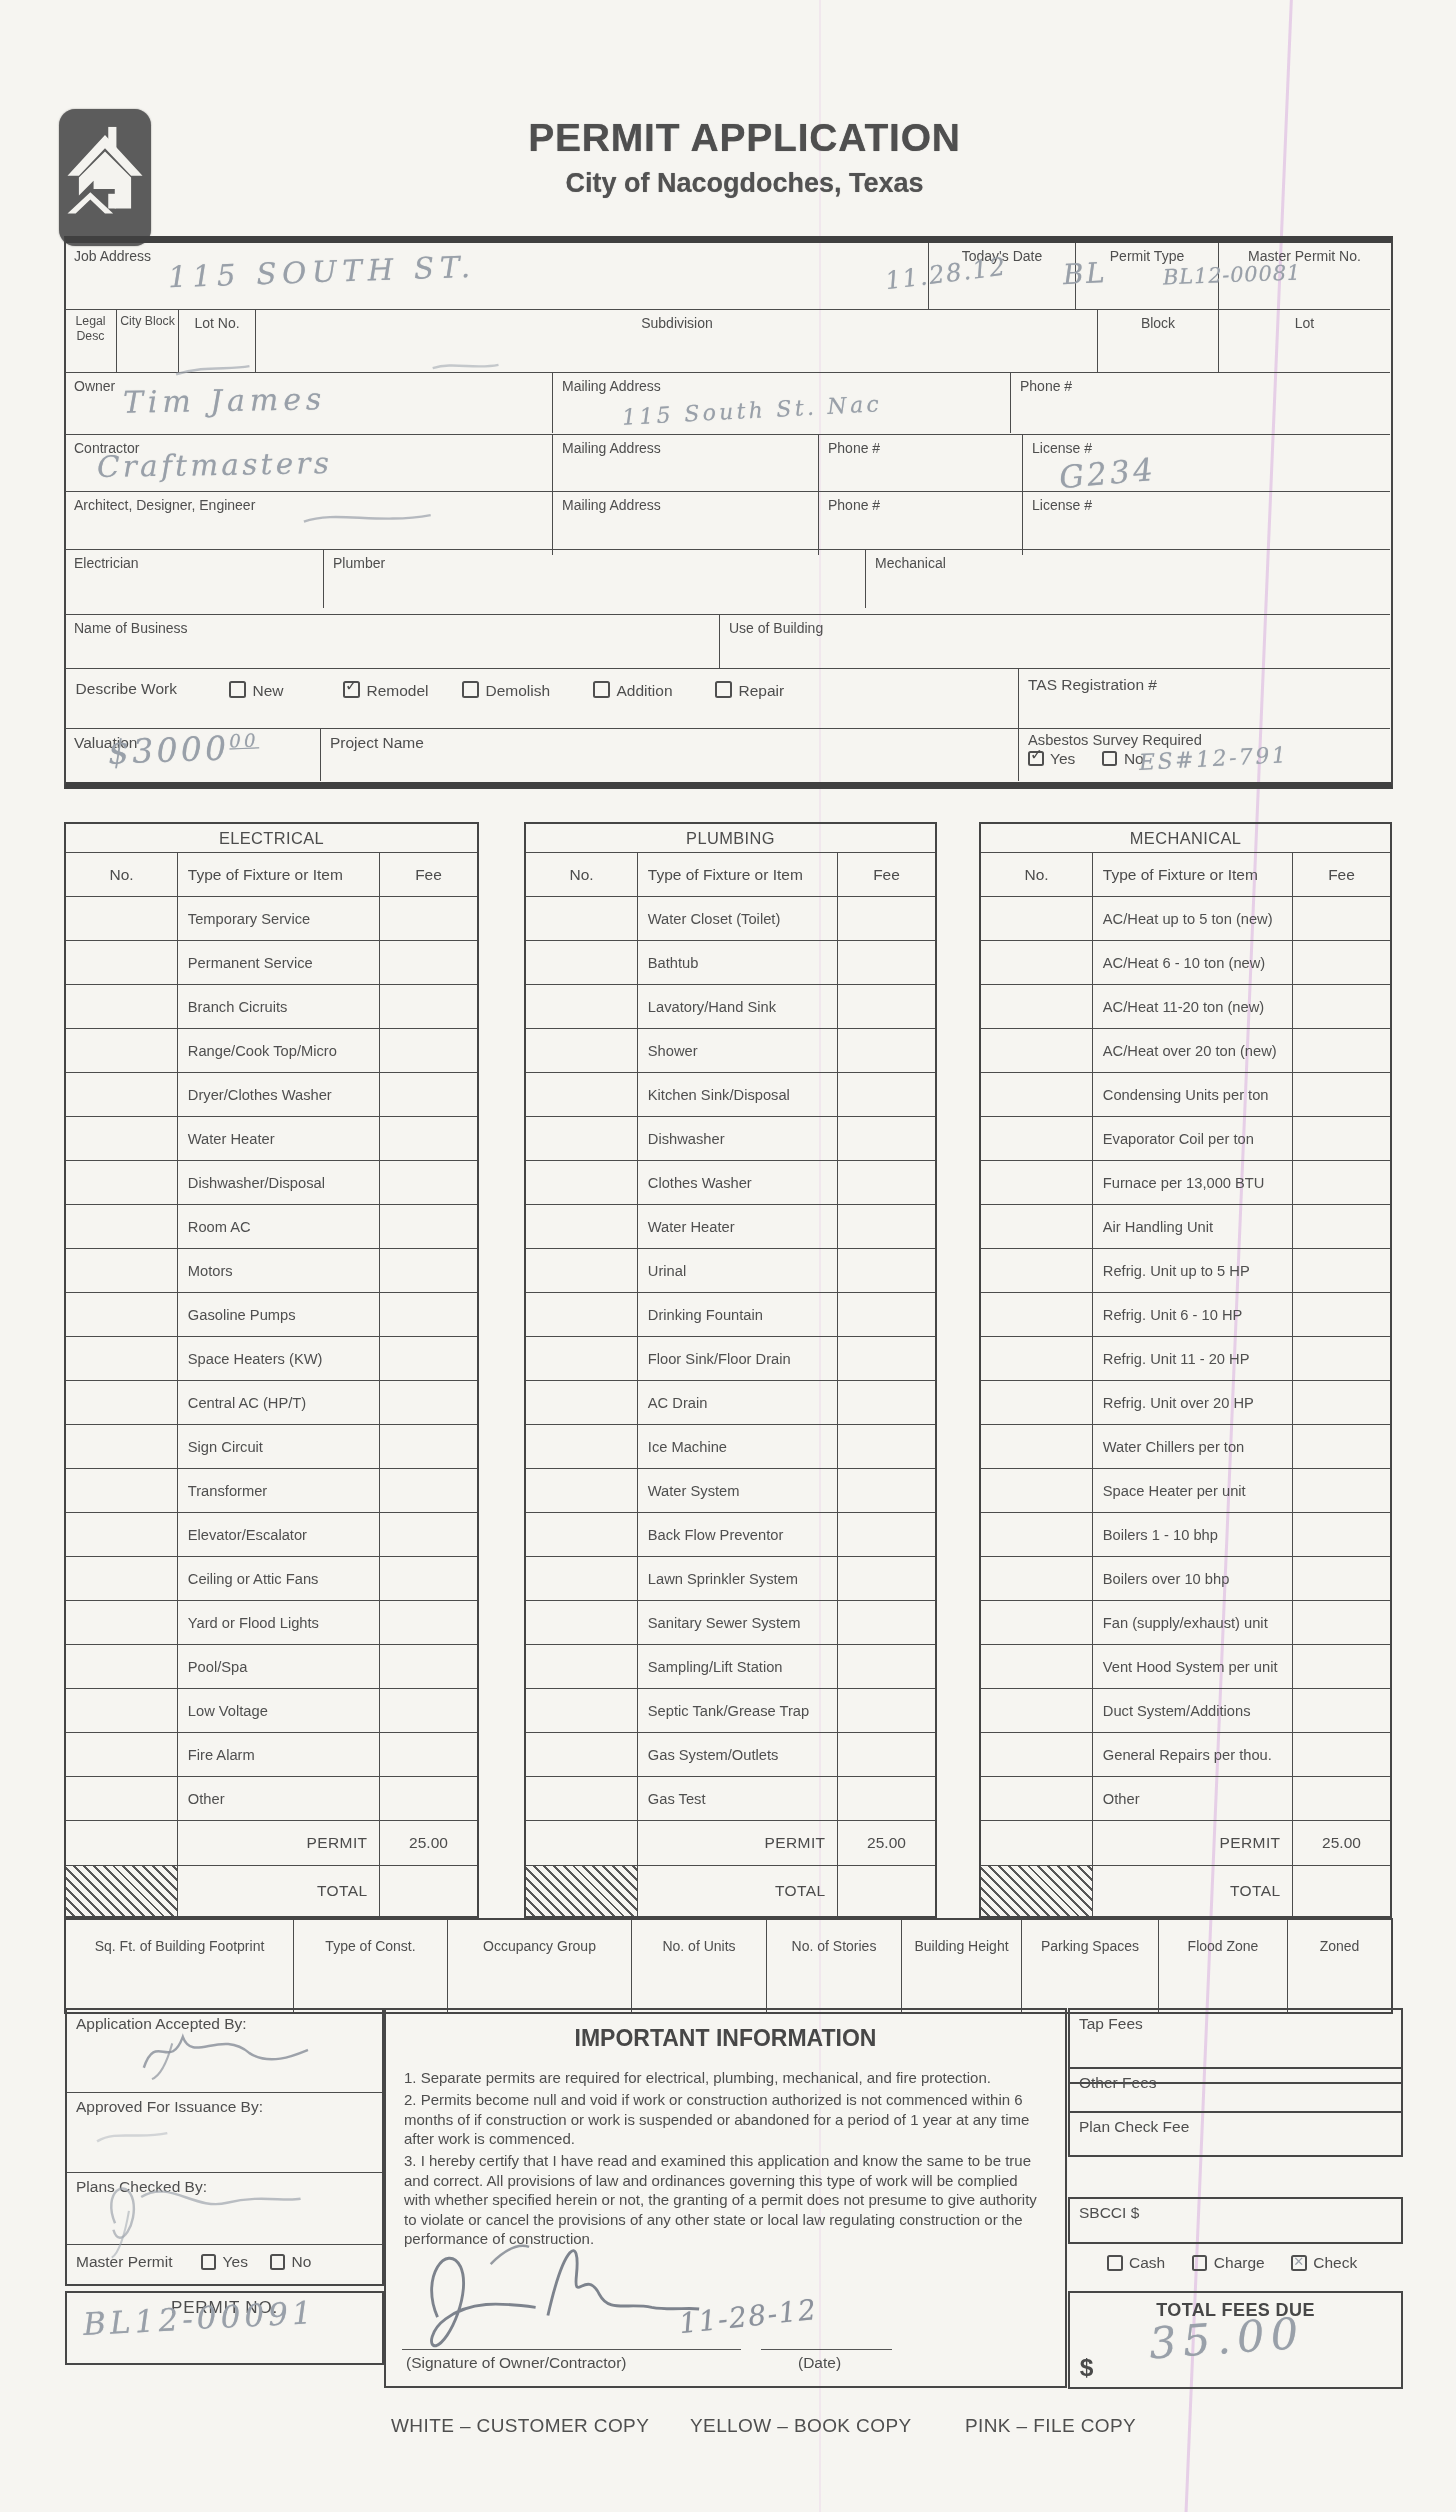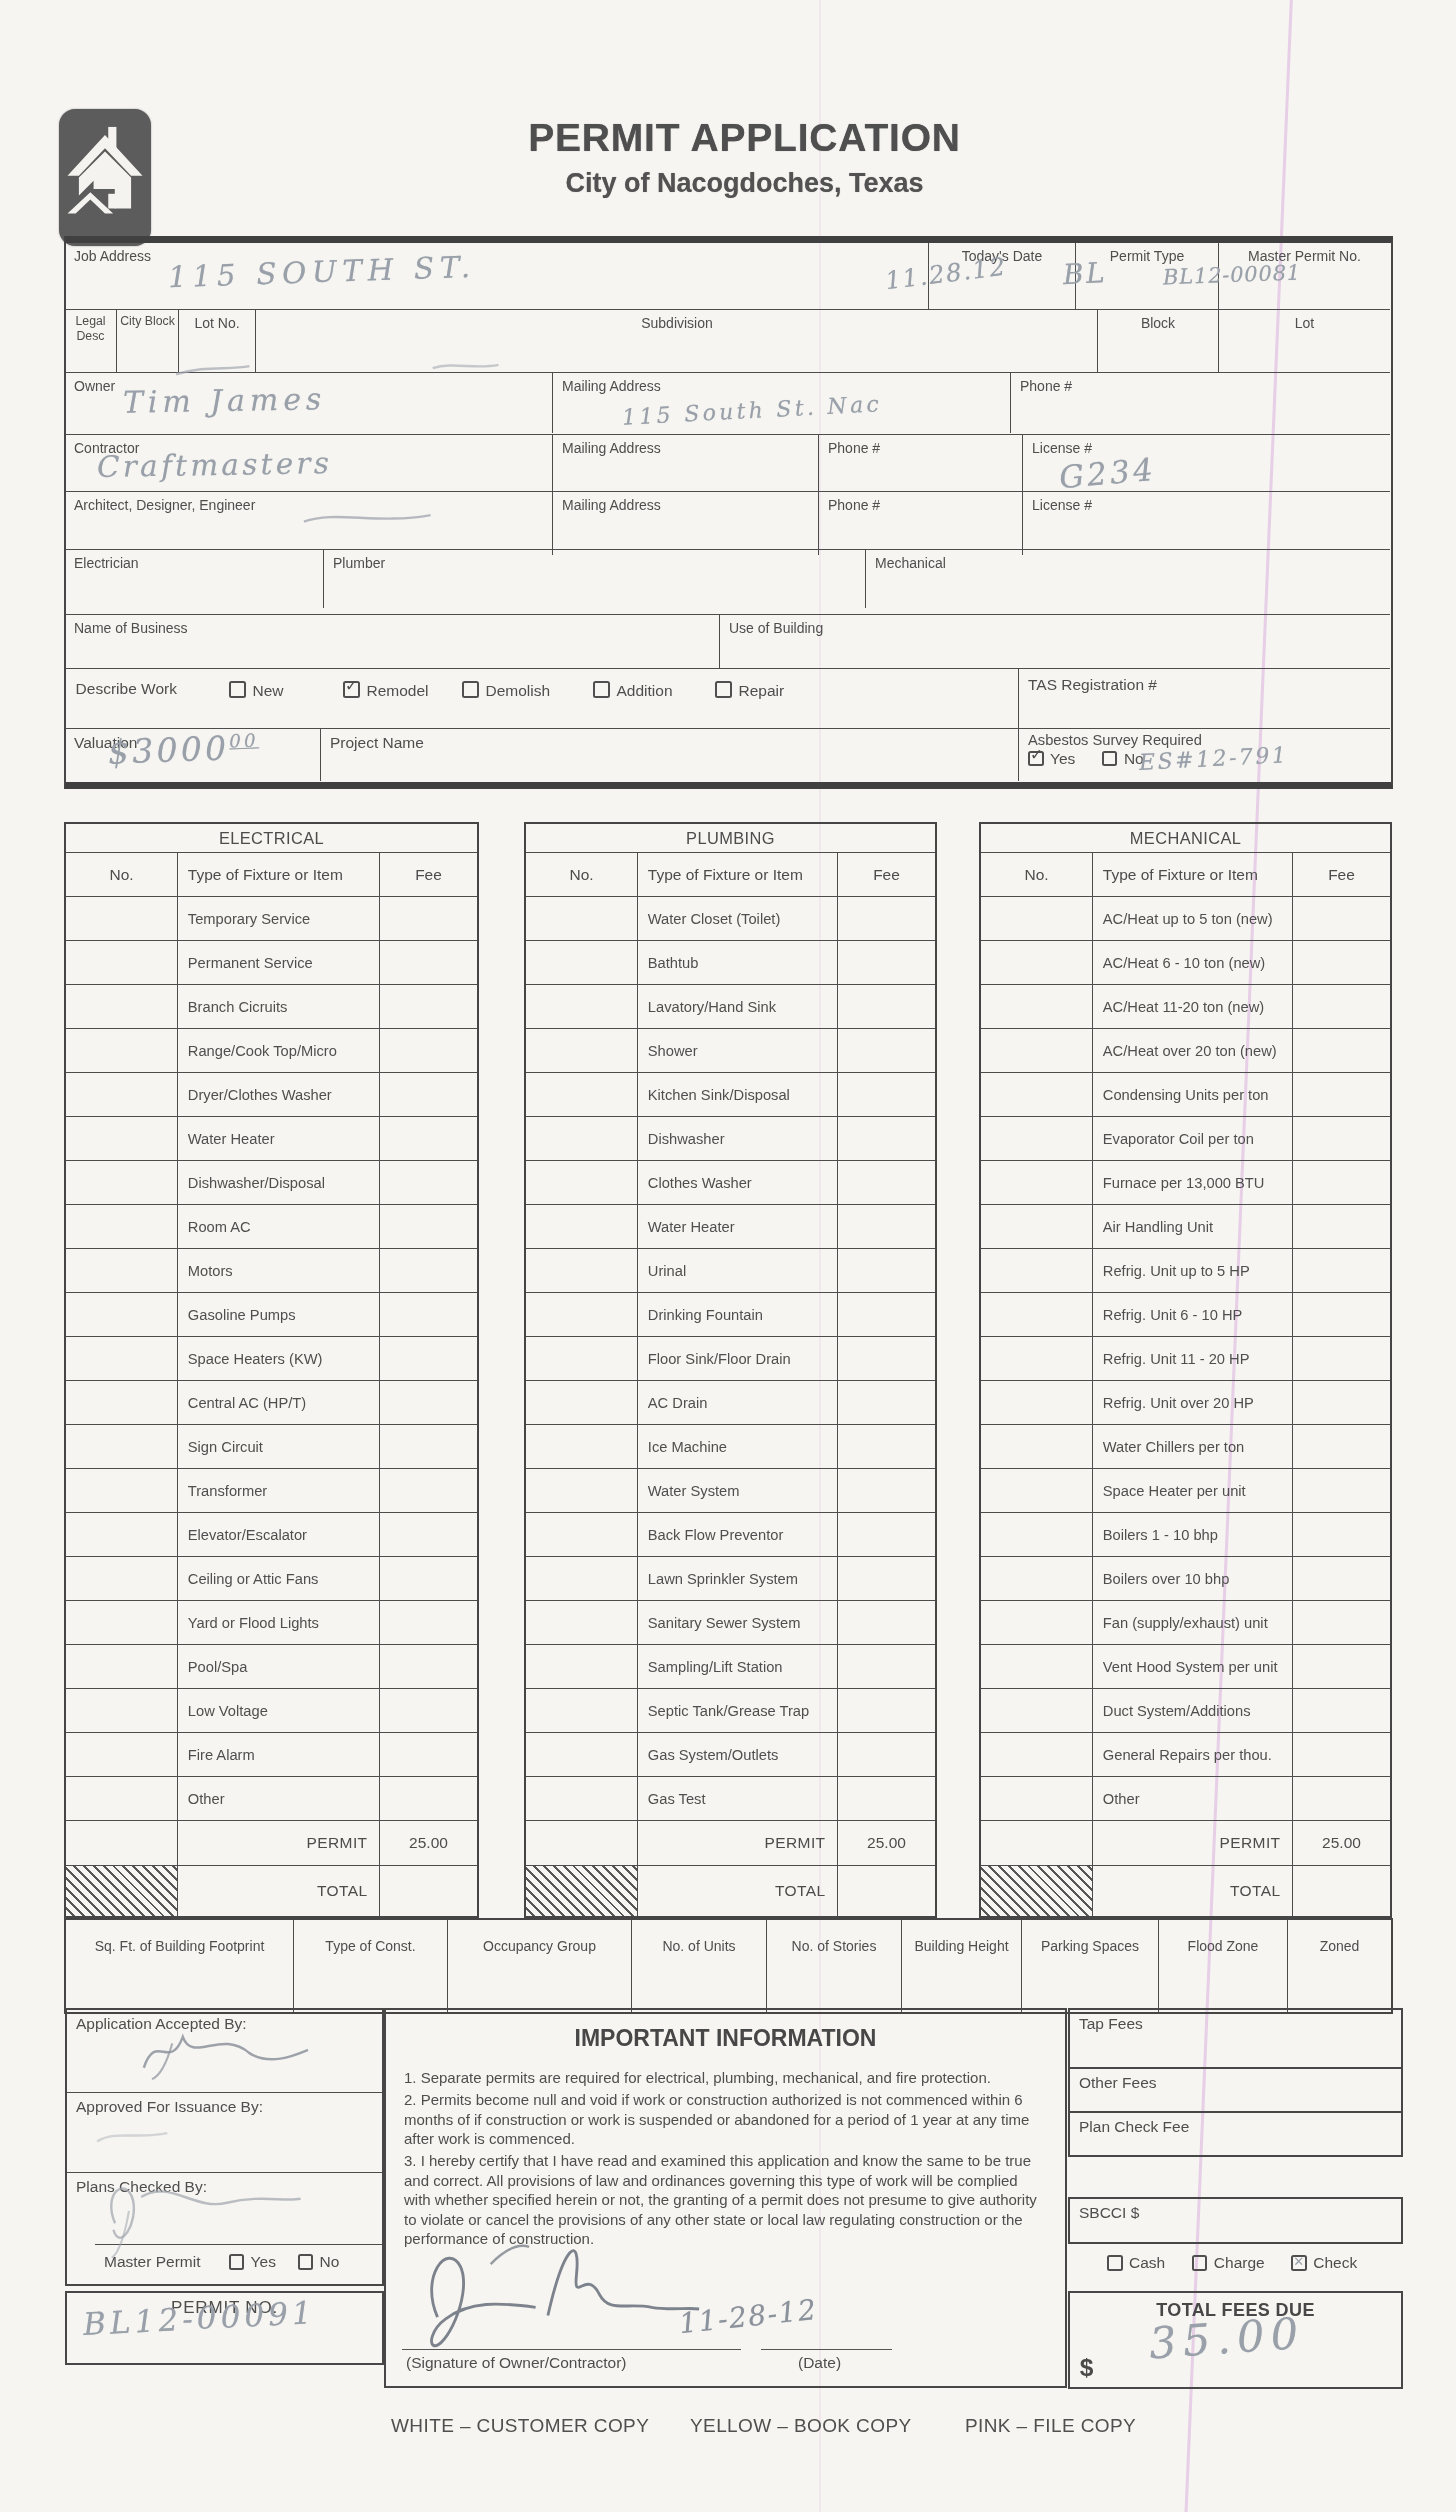--- a/index.html
+++ b/index.html
@@ -568,21 +568,21 @@
   <div class="bbox" style="left:65px;top:2008px;width:319px;height:278px;">
     <div class="lrow" style="height:82px;">
       <div class="lbl" style="font-size:15.5px;">Application Accepted By:</div>
     </div>
     <div class="lrow bt" style="height:80px;">
       <div class="lbl" style="font-size:15.5px;">Approved For Issuance By:</div>
     </div>
     <div class="lrow bt" style="height:72px;">
       <div class="lbl" style="font-size:15.5px;">Plans Checked By:</div>
     </div>
-    <div class="lrow bt" style="height:22px;margin-left:28px;">
+    <div class="lrow bt" style="height:22px;">
       <span class="lbl" style="display:inline-block;font-size:15.5px;padding-top:8.2px;">Master Permit</span>
       <span class="cbg-i" style="margin-left:24.5px;vertical-align:top;padding-top:8.2px;display:inline-block;">
         <span class="cb" style="width:11.5px;height:11.5px;"></span><span class="cbl">Yes</span>
       </span>
       <span class="cbg-i" style="margin-left:18px;vertical-align:top;padding-top:8.2px;display:inline-block;">
         <span class="cb" style="width:11.5px;height:11.5px;"></span><span class="cbl">No</span>
       </span>
     </div>
   </div>
 
@@ -598,21 +598,21 @@
         <p class="imp-p">2.  Permits become null and void if work or construction authorized is not commenced within 6 months of if construction or work is suspended or abandoned for a period of 1 year at any time after work is commenced.</p>
         <p class="imp-p">3.  I hereby certify that I have read and examined this application and know the same to be true and correct.  All provisions of law and ordinances governing this type of work will be complied with whether specified herein or not, the granting of a permit does not presume to give authority to violate or cancel the provisions of any other state or local law regulating construction or the performance of construction.</p>
       </div>
   </div>
   <div class="sigline" style="left:402px;top:2349px;width:339px;"></div>
   <div class="cap" style="left:406px;top:2354px;">(Signature of Owner/Contractor)</div>
   <div class="sigline" style="left:761px;top:2349px;width:131px;"></div>
   <div class="cap" style="left:798px;top:2354px;">(Date)</div>
   <span class="hw" style="left:679px;top:2300px;font-size:28px;letter-spacing:1.6px;transform:rotate(-6deg);color:#8c929c;">11-28-12</span>
 
-  <div class="feebox" style="top:2008px;height:61px;">
+  <div class="feebox" style="top:2008px;height:76px;">
     <div class="lbl" style="font-size:15.5px;">Tap Fees</div>
   </div>
   <div class="feebox" style="top:2067px;height:46px;">
     <div class="lbl" style="font-size:15.5px;">Other Fees</div>
   </div>
   <div class="feebox" style="top:2111px;height:46px;">
     <div class="lbl" style="font-size:15.5px;">Plan Check Fee</div>
   </div>
   <div class="feebox" style="top:2197px;height:47px;">
     <div class="lbl" style="font-size:15.5px;">SBCCI $</div>

